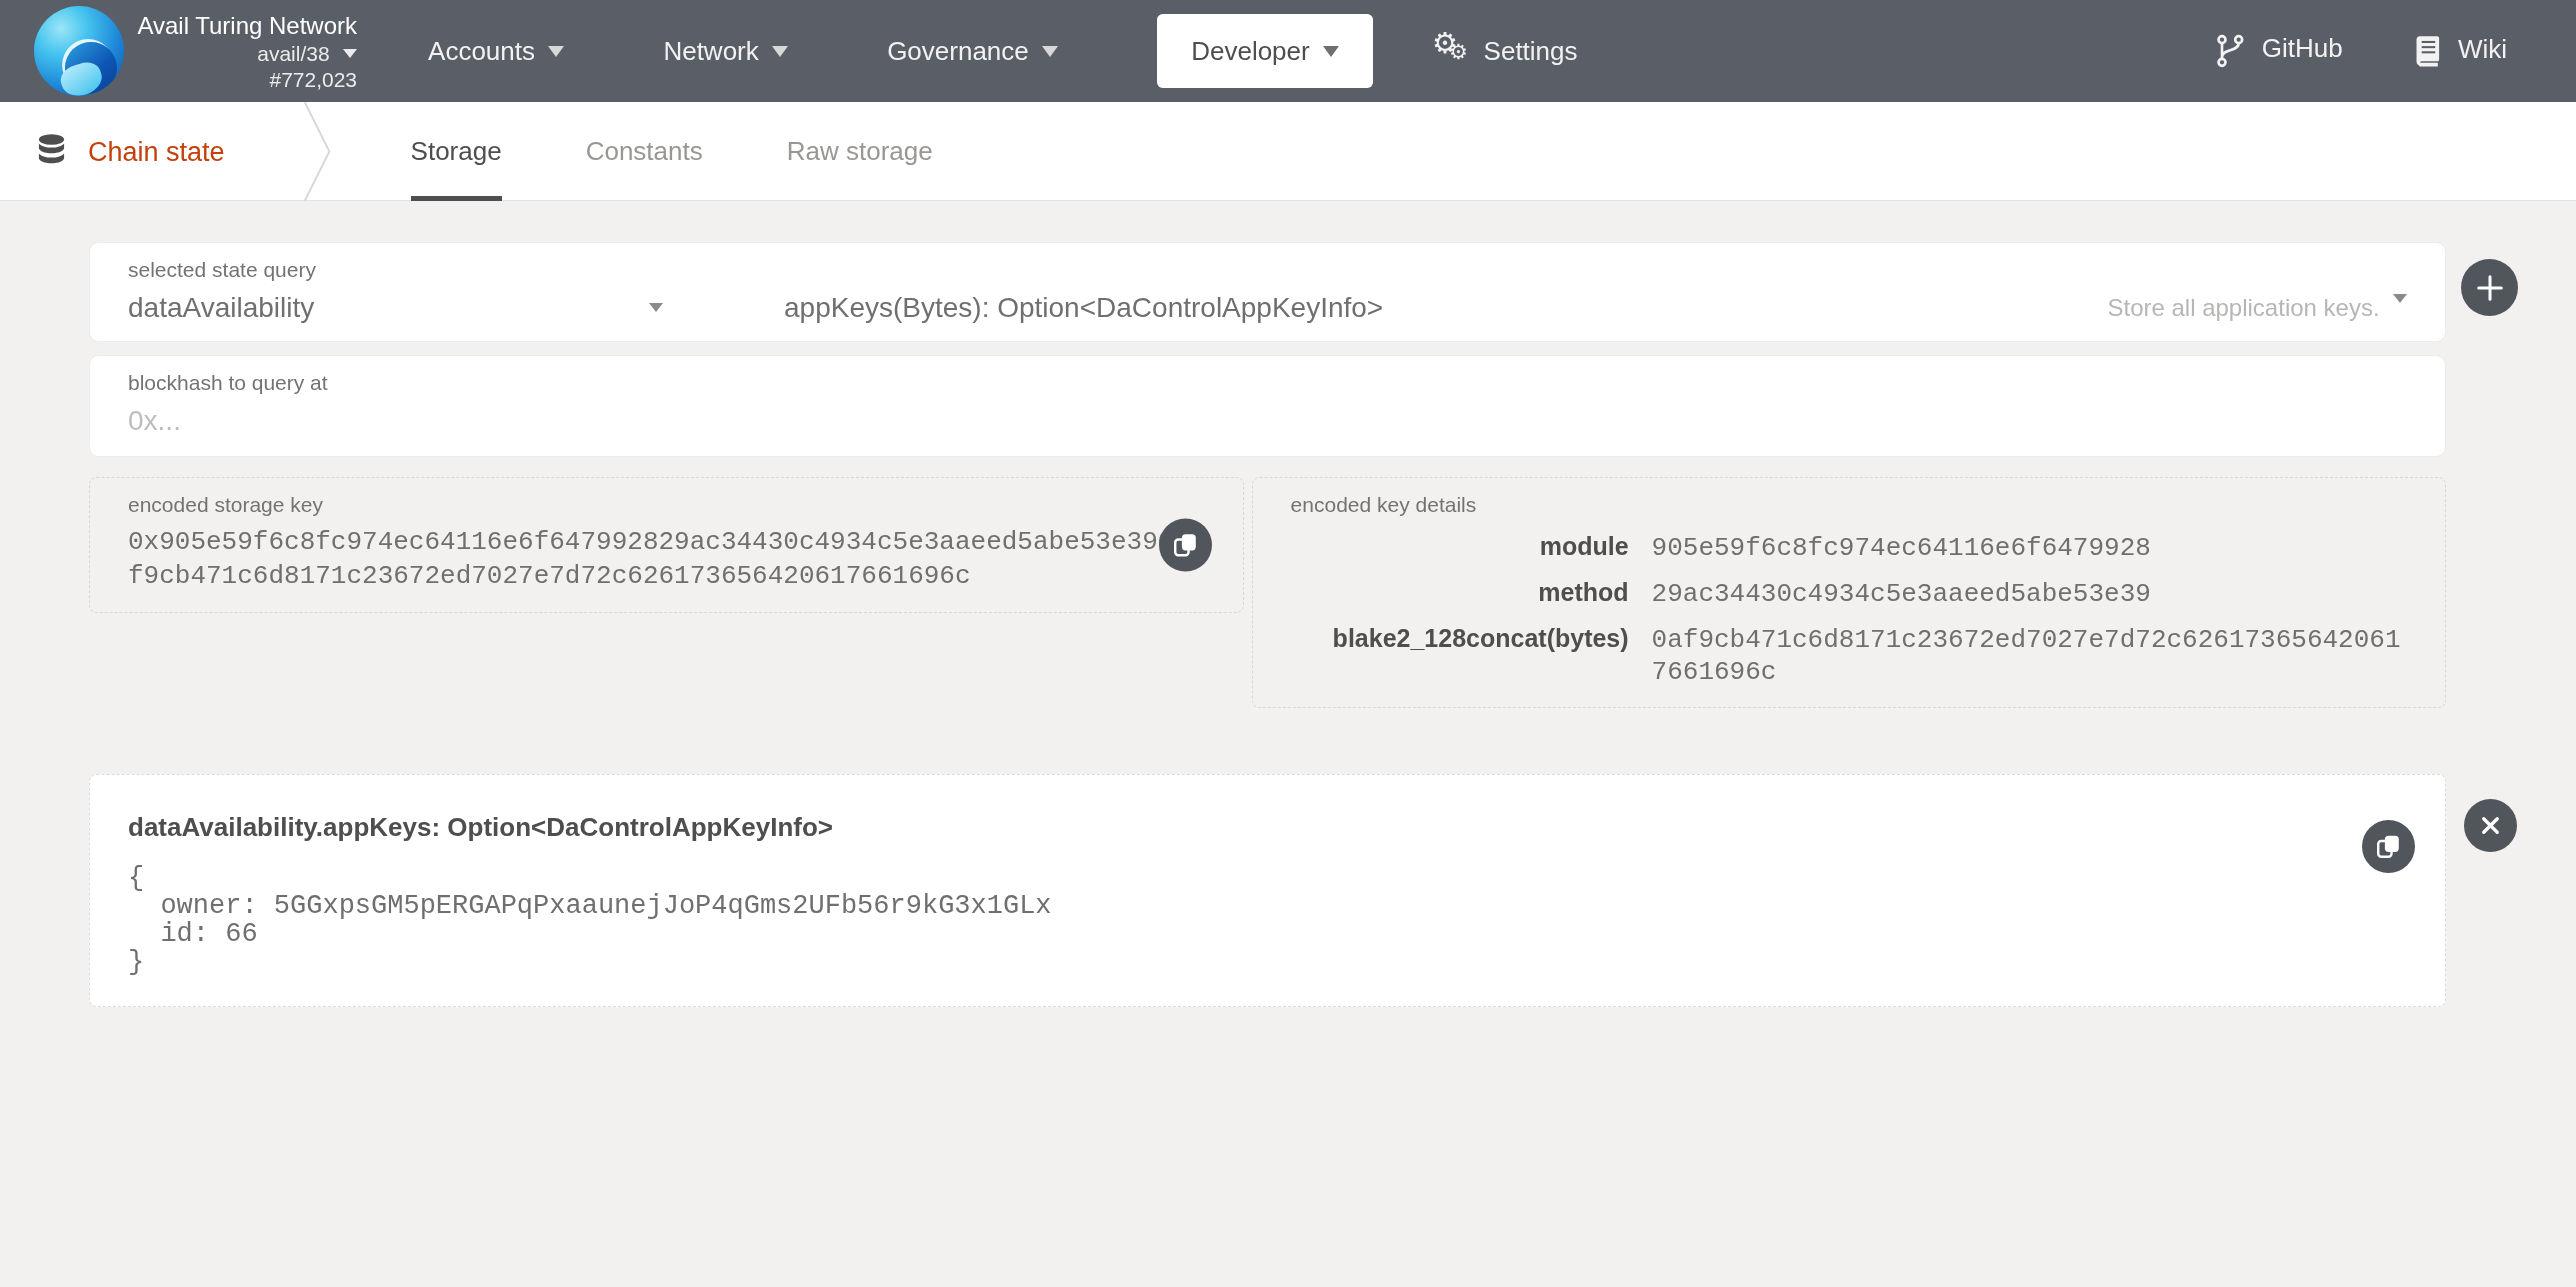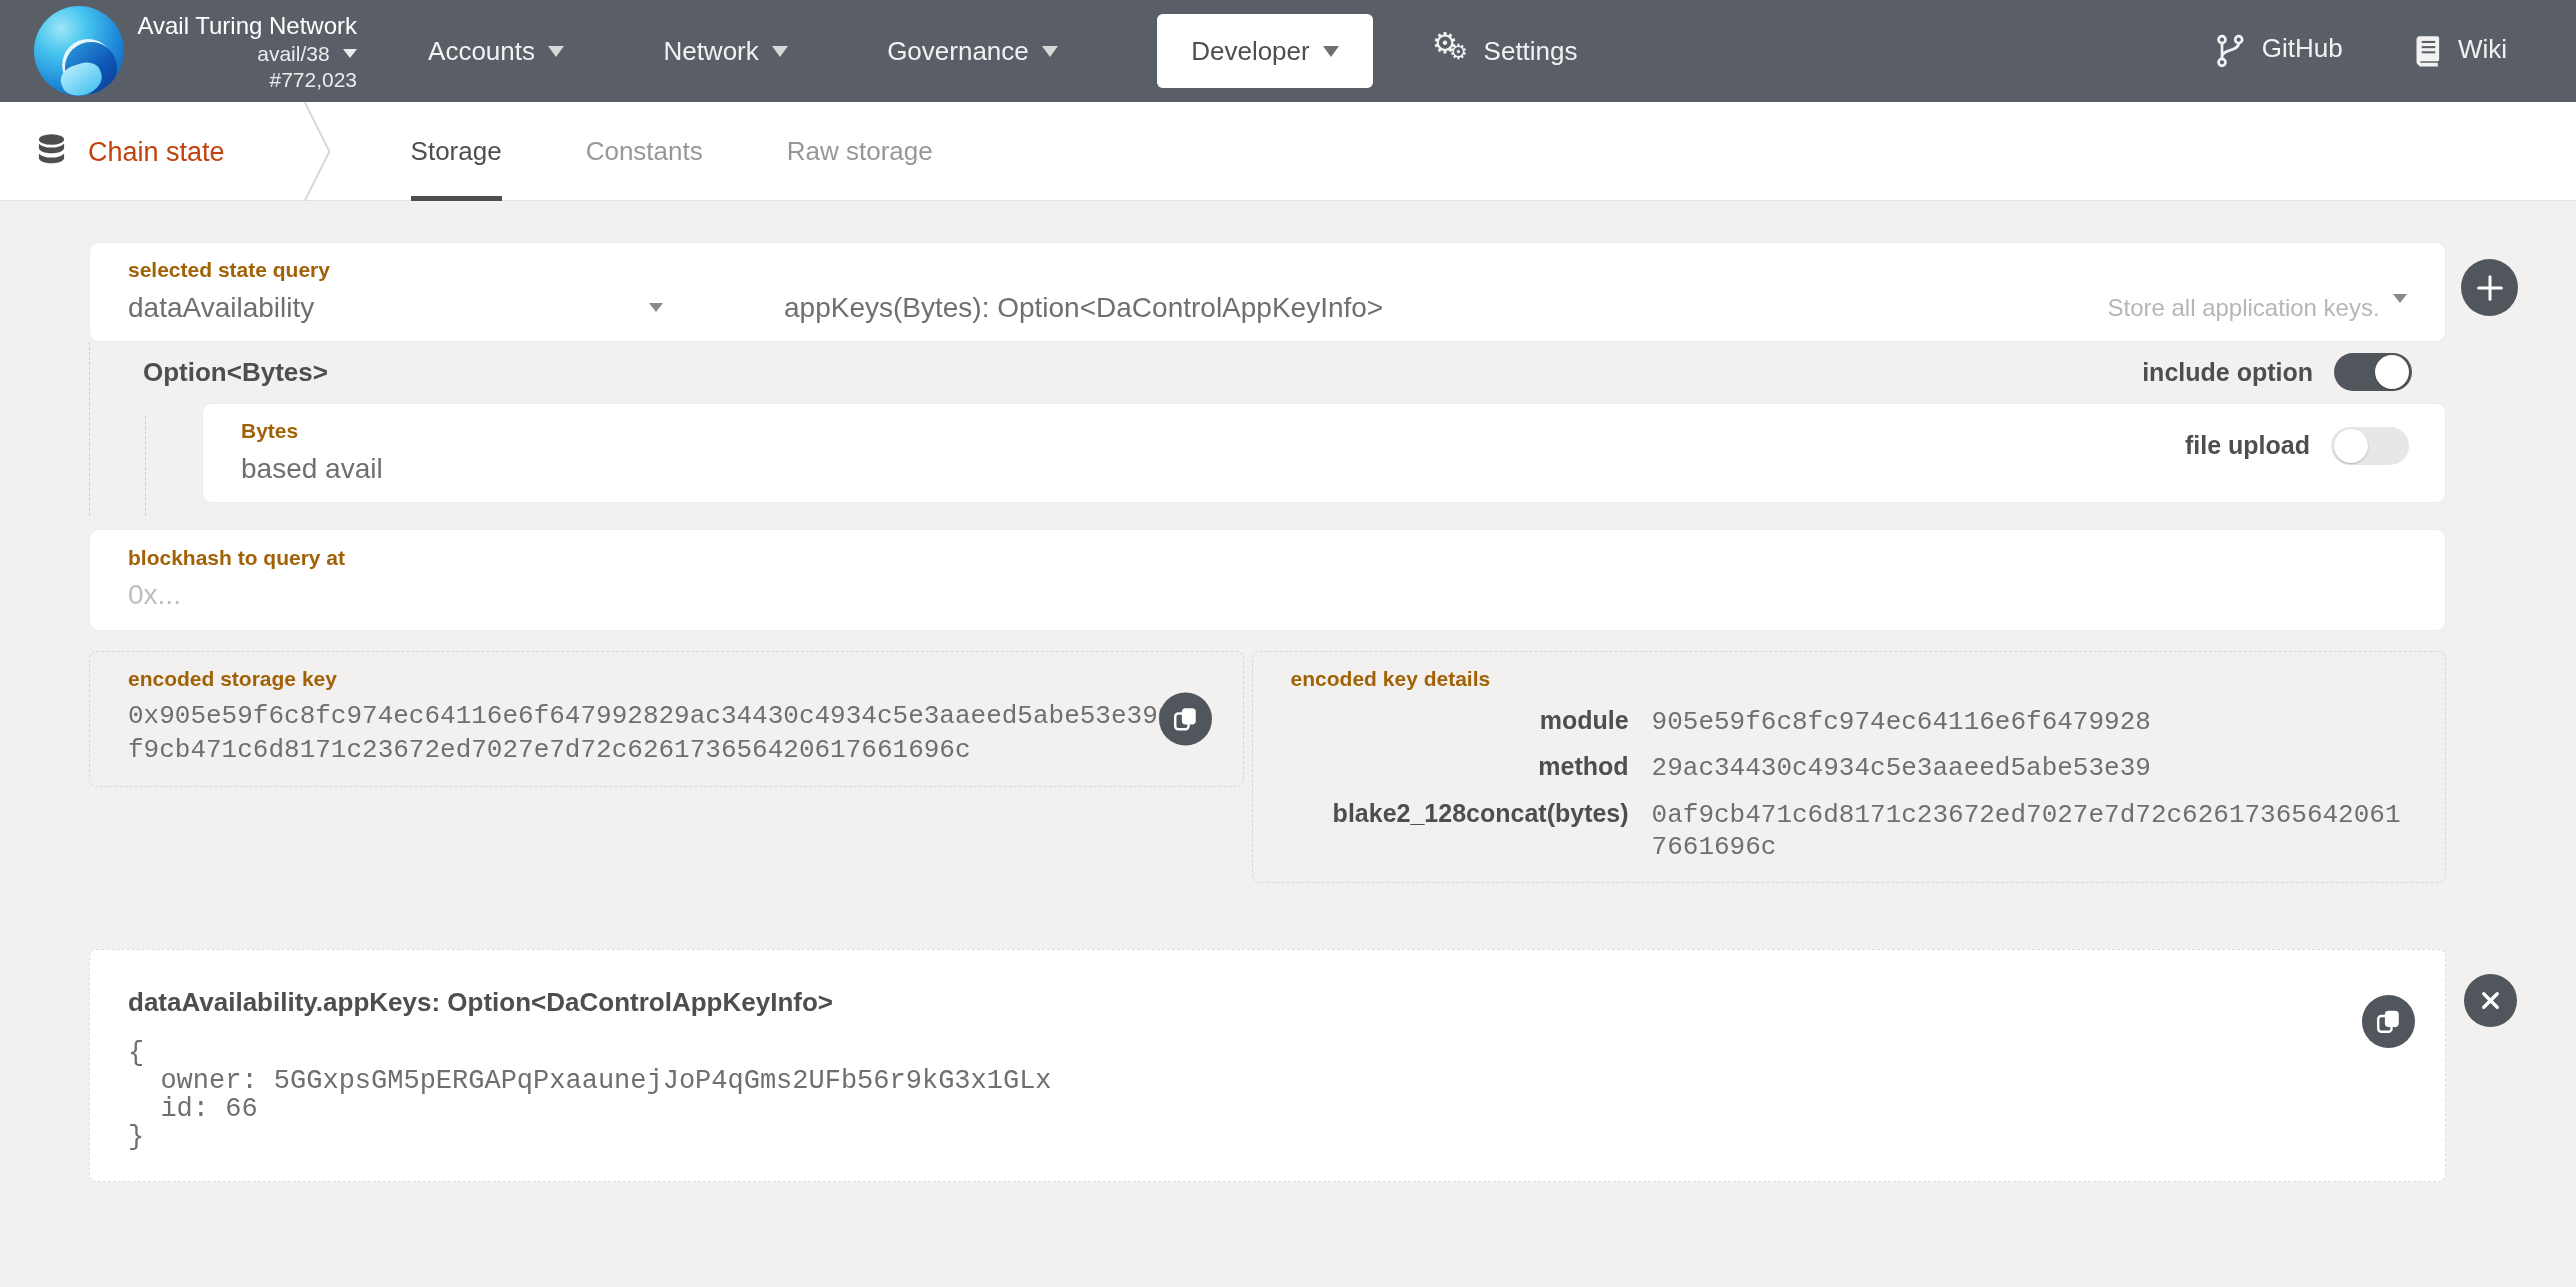--- a/index.html
+++ b/index.html
@@ -36,21 +36,21 @@
   .section-head svg { margin-right:21px; }
   .chev-divider { margin-left:74px; height:99px; }
   .tabs { display:flex; margin-left:74px; height:99px; }
   .tab { display:flex; align-items:center; height:99px; margin-right:84px; font-size:26px; color:#999794; position:relative; cursor:pointer; white-space:nowrap; }
   .tab.active { color:#4e4e4e; }
   .tab.active::after { content:""; position:absolute; left:0; right:0; bottom:0; height:4.8px; background:#4e4e4e; }
 
   
   .main { position:relative; margin:41px 0 0 89px; width:2357px; }
   .card { background:#ffffff; border:1px solid #ececea; border-radius:9.5px; }
-  .flabel { font-size:21px; font-weight:700; color:#a16207; }
+  .flabel { font-size:21px; font-weight:400; color:#737373; }
   .fvalue { font-size:28px; color:#6f6f6f; }
 
   .query-card { position:relative; padding:15.3px 38px 17px 38px; }
   .query-row { display:flex; align-items:center; margin-top:9.5px;gap:40px; }
   .pallet-select { width:535px; display:flex; align-items:center; justify-content:space-between; cursor:pointer; }
   .pallet-select .caret { color:#8a8a8a; }
   .method-select { margin-left:81px; cursor:pointer; }
   .method-hint { display:flex; color:#b8b6b4; font-size:24px; cursor:pointer; }
   .method-hint .caret { color:#8a8a8a; }
 
@@ -197,43 +197,20 @@
     <button class="round-btn plus-btn">
       <svg width="32" height="32" viewBox="0 0 34 34">
         <g stroke="#ffffff" stroke-width="3.2" stroke-linecap="round">
             <line x1="17" y1="5" x2="17" y2="29"></line>
             <line x1="5" y1="17" x2="29" y2="17"></line>
           </g>
       </svg>
     </button>
   </div>
 
-  <div class="option-section">
-    <div class="inner-guide"></div>
-    <div class="opt-row">
-      <span class="opt-type">Option&lt;Bytes&gt;</span>
-      <div class="hspacer"></div>
-      <span class="toggle-label">include option</span>
-      <div class="toggle on">
-          <div class="knob"></div>
-        </div>
-    </div>
-    <div class="card bytes-card">
-      <div class="bytes-left">
-        <div class="flabel">Bytes</div>
-        <input class="field-input" type="text" value="based avail" style="">
-      </div>
-      <div class="bytes-right">
-        <span class="toggle-label">file upload</span>
-        <div class="toggle off">
-            <div class="knob"></div>
-          </div>
-      </div>
-    </div>
-  </div>
 
   <div class="card blockhash-card">
     <div class="flabel">blockhash to query at</div>
     <input class="field-input" type="text" placeholder="0x..." style="">
   </div>
 
   <div class="encoded-row">
     <div class="dashed-panel esk-panel">
       <div class="flabel">encoded storage key</div>
       <div class="hex">0x905e59f6c8fc974ec64116e6f647992829ac34430c4934c5e3aaeed5abe53e390af9cb471c6d8171c23672ed7027e7d72c626173656420617661696c</div>

